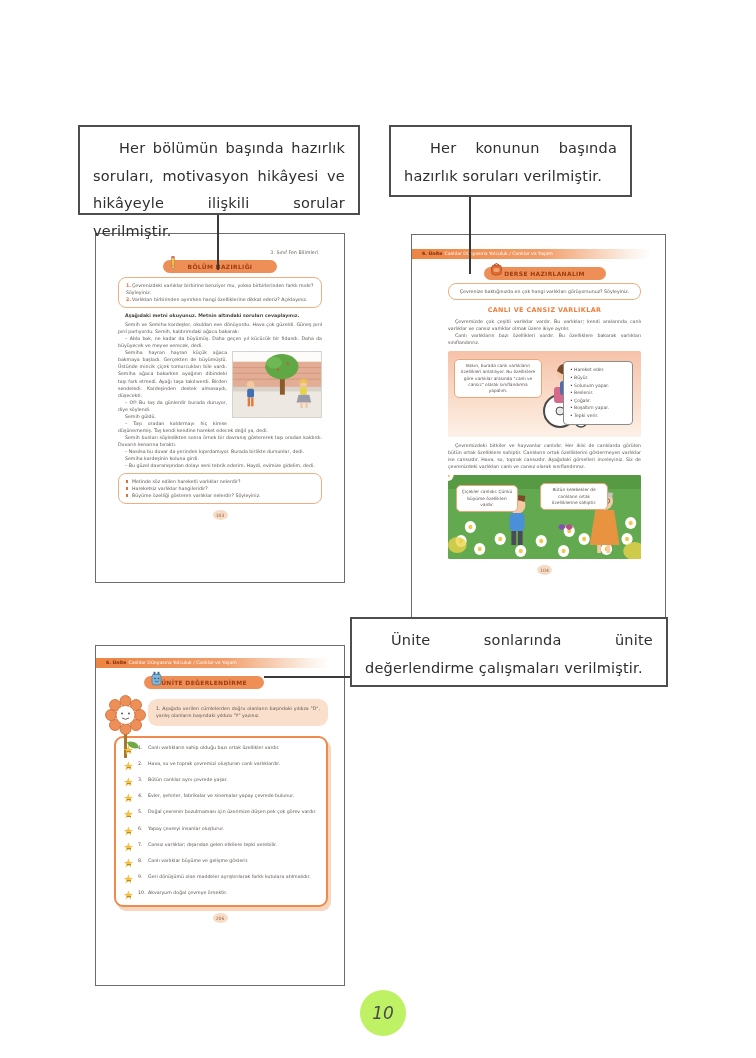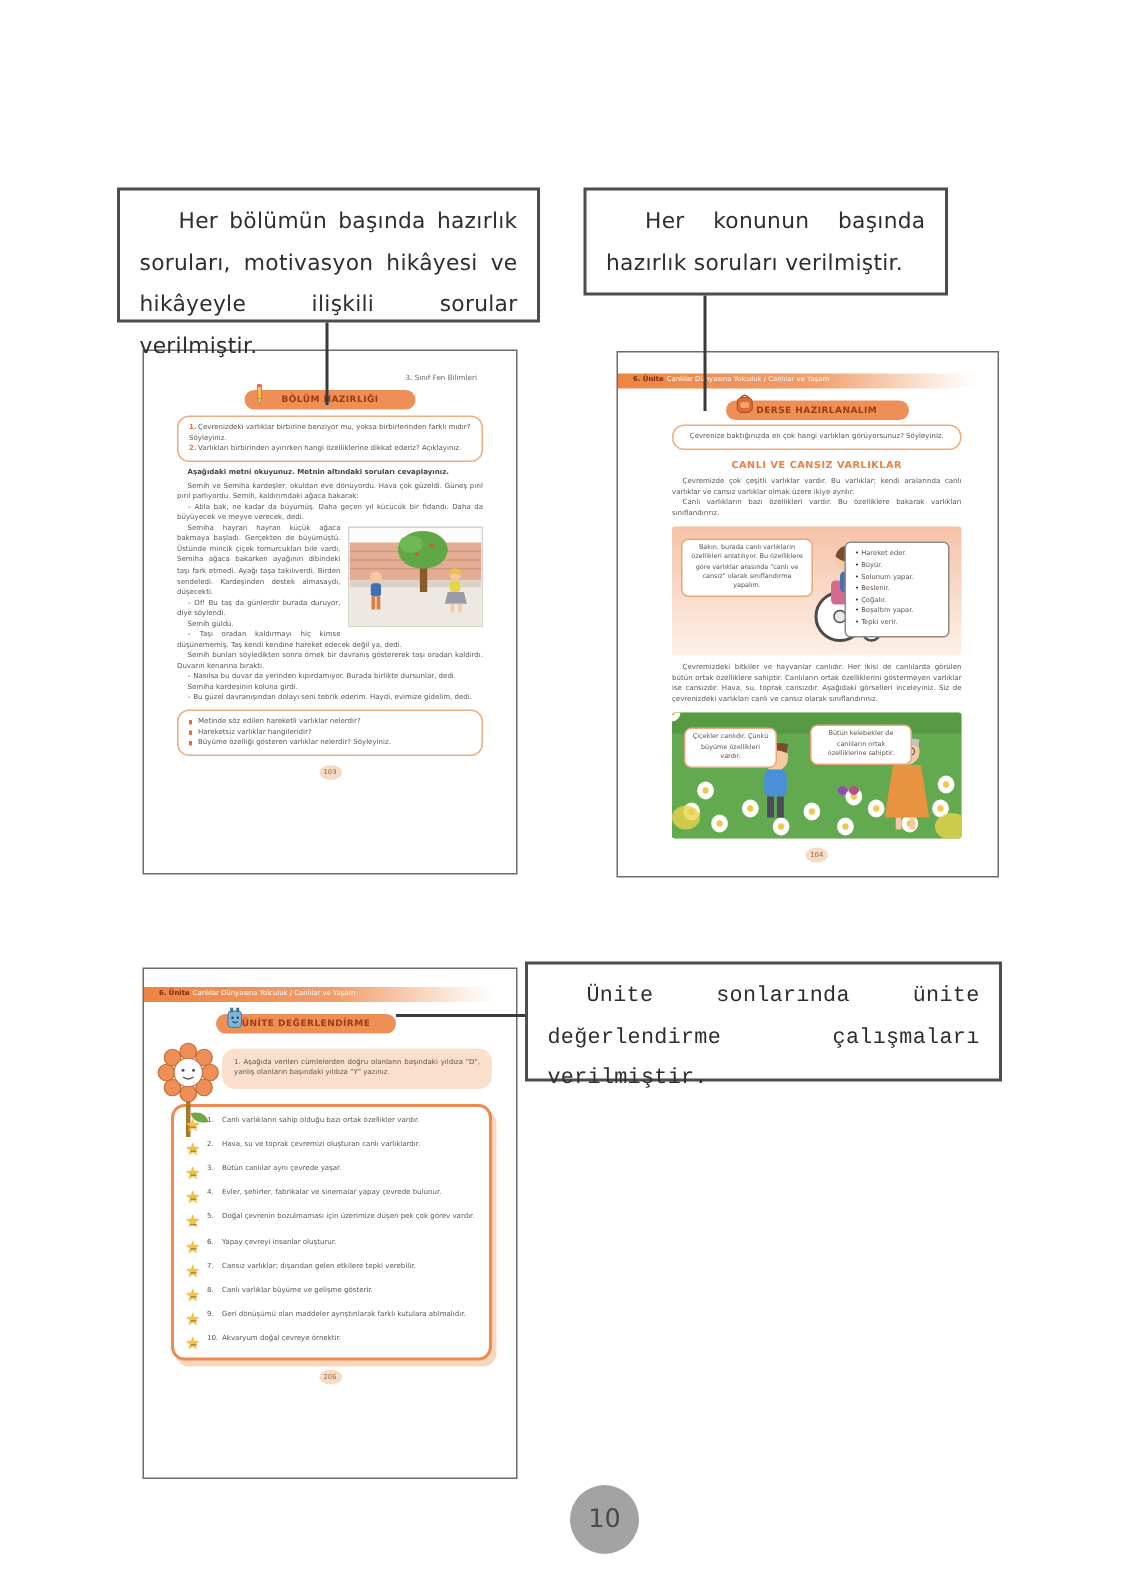--- a/index.html
+++ b/index.html
@@ -74,33 +74,33 @@
   .star{
     position:relative;width:13px;min-width:13px;height:11px;margin-right:3px;
     font-size:11.5px;line-height:11px;color:#F7C33F;text-align:center;
     text-shadow:0 0 0.6px #D99B2B;
   }
   .star::after{content:"";position:absolute;left:4.5px;top:6.2px;width:4px;height:0.7px;background:#B58A2A;}
   .evalrow .inum{width:8px;min-width:8px;font-weight:500;color:#55504a;margin-right:2px;}
   .evalrow .itext{text-align:justify;flex:1;}
   
   .footer-circle{
-    position:absolute;left:380px;top:990px;width:46px;height:46px;border-radius:50%;
-    background:#a3a3a3;color:#4a4a4a;font-size:17px;
-    display:flex;align-items:center;justify-content:center;
+    position:absolute;left:360px;top:990px;width:46px;height:46px;border-radius:50%;
+    background:#bef264;color:#4a4a4a;font-size:17px;
+    display:flex;align-items:center;justify-content:center;font-style:italic;
   }
 </style>
 </head>
 <body>
 
 <div class="callout" style="left:78px;top:125px;width:282px;height:90px;">Her bölümün başında hazırlık soruları, motivasyon hikâyesi ve hikâyeyle ilişkili sorular verilmiştir.</div>
 
 <div class="callout" style="left:389px;top:125px;width:243px;height:72px;">Her konunun başında hazırlık soruları verilmiştir.</div>
 
-<div class="callout" style="left:350px;top:641px;width:318px;height:80px;font-family:Liberation Mono, monospace;">Ünite sonlarında ünite değerlendirme çalışmaları verilmiştir.</div>
+<div class="callout" style="left:350px;top:617px;width:318px;height:70px;">Ünite sonlarında ünite değerlendirme çalışmaları verilmiştir.</div>
 
 <div class="connector" style="left:217px;top:214px;width:2px;height:56px;"></div>
 <div class="connector" style="left:469px;top:196px;width:2px;height:78px;"></div>
 <div class="connector" style="left:264px;top:676px;width:88px;height:2px;"></div>
 
 <div class="thumb" style="left:95px;top:233px;width:250px;height:350px;">
 
   <div class="t-right">3. Sınıf Fen Bilimleri</div>
 
   <div class="pill" style="width:114px;margin:5px auto 0 auto;">
@@ -164,21 +164,21 @@
     <ul>
       <li>Metinde söz edilen hareketli varlıklar nelerdir?</li>
       <li>Hareketsiz varlıklar hangileridir?</li>
       <li>Büyüme özelliği gösteren varlıklar nelerdir? Söyleyiniz.</li>
     </ul>
   </div>
 
   <div class="pagenum">103</div>
 </div>
 
-<div class="thumb" style="left:411px;top:234px;width:255px;height:351px;padding-left:12px;">
+<div class="thumb" style="left:411px;top:234px;width:255px;height:395px;padding-left:12px;">
 
   <div class="unitbar" style="top:14px;">
     <span class="unit">6. Ünite</span>
     <span>Canlılar Dünyasına Yolculuk / Canlılar ve Yaşam</span>
   </div>
 
   <div class="pill" style="width:122px;margin:32px auto 0 auto;">
     <span class="picon">
       <svg width="13" height="14" viewBox="0 0 13 14">
           <rect x="1.5" y="3" width="10" height="10" rx="3" fill="#E06A35" stroke="#A8431A" stroke-width="0.6"></rect>

